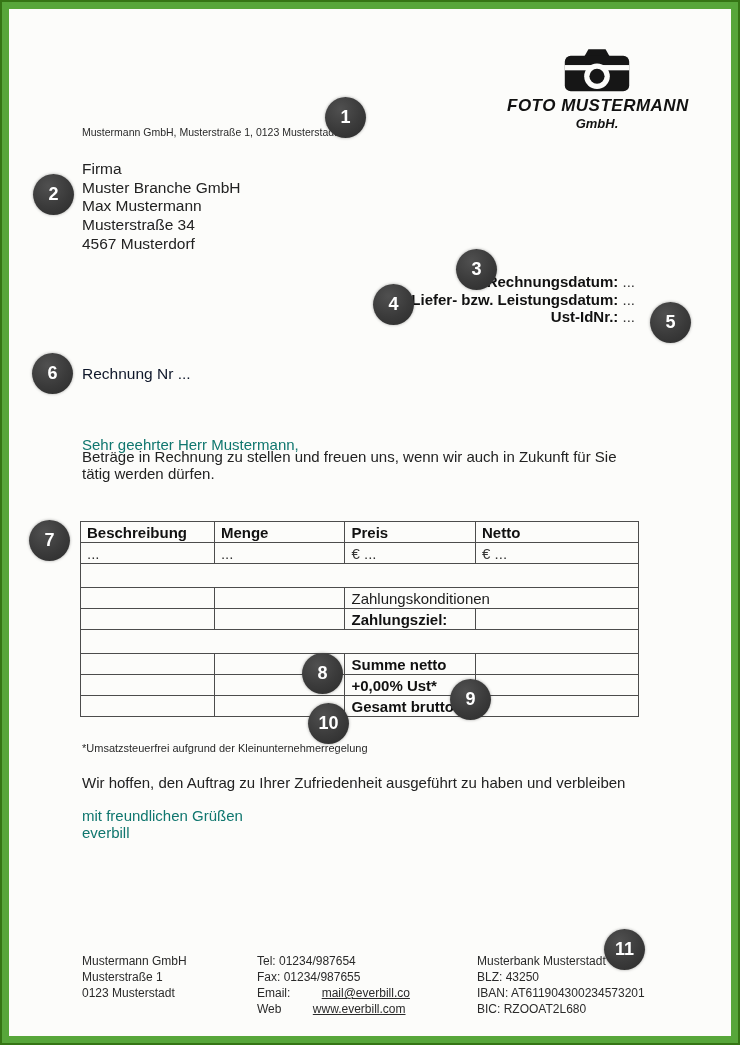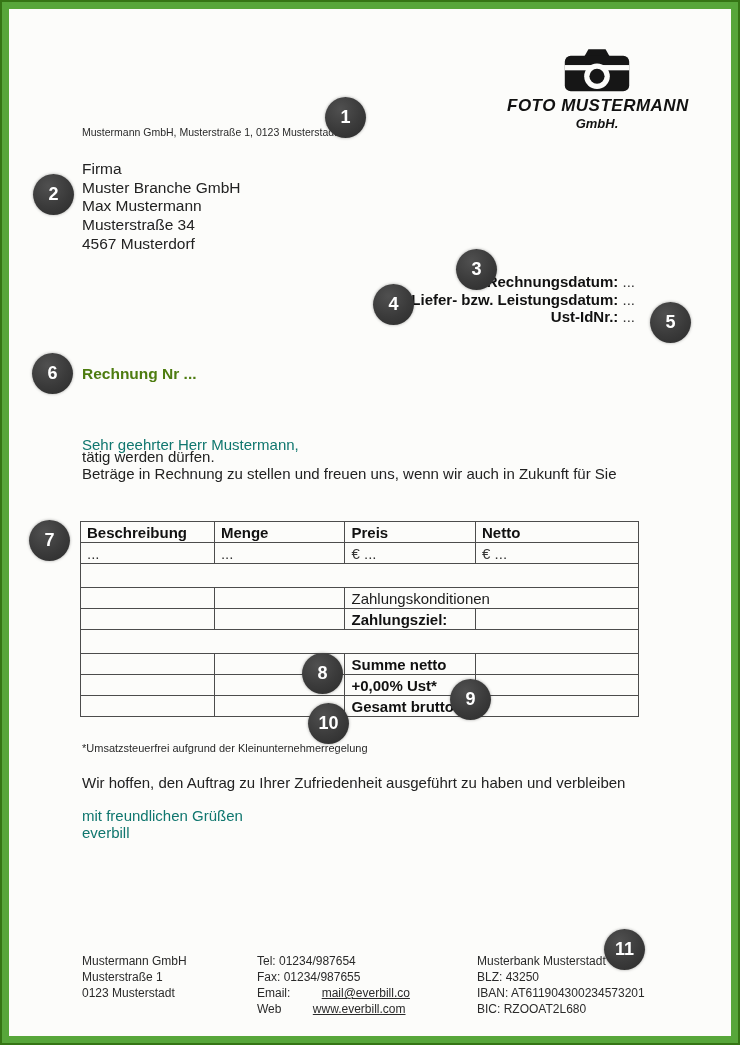--- a/index.html
+++ b/index.html
@@ -30,21 +30,21 @@
   .logo-subtitle { font-size: 13px; font-weight: bold; font-style: italic; color: #111; }
 
   .sender-line { left: 80px; top: 124px; font-size: 10.5px; color: #2a2a2a; white-space: nowrap; }
 
   .recipient { left: 80px; top: 158px; font-size: 15.5px; line-height: 18.7px; color: #222; }
 
   .meta-block { right: 103px; top: 271px; text-align: right; font-size: 15px; line-height: 17.5px; white-space: nowrap; }
   .meta-label { font-weight: bold; color: #111; }
   .meta-value { font-weight: normal; color: #333; }
 
-  .invoice-title { left: 80px; top: 363px; font-size: 15.5px; font-weight: bold; color: #4d7c0f; }
+  .invoice-title { left: 80px; top: 363px; font-size: 15.5px; font-weight: normal; color: #0f172a; }
 
   .salutation { left: 80px; top: 434px; font-size: 15px; color: #0f766e; }
 
   .intro { left: 80px; top: 446px; font-size: 15px; line-height: 17px; color: #222; }
   .intro div { white-space: nowrap; }
 
   .items-table {
     position: absolute; left: 78px; top: 519px; width: 559px;
     border-collapse: collapse; table-layout: fixed;
     font-size: 15px; color: #1c1c1c;
@@ -119,22 +119,22 @@
       <span class="meta-label">Ust-IdNr.:</span>
       <span class="meta-value">...</span>
     </div>
   </div>
 
   <div class="abs invoice-title">Rechnung Nr ...</div>
 
   <div class="abs salutation">Sehr geehrter Herr Mustermann,</div>
 
   <div class="abs intro">
+    <div>Beträge in Rechnung zu stellen und freuen uns, wenn wir auch in Zukunft für Sie</div>
     <div>tätig werden dürfen.</div>
-    <div>Beträge in Rechnung zu stellen und freuen uns, wenn wir auch in Zukunft für Sie</div>
   </div>
 
   <table class="items-table">
     <colgroup>
       <col style="width:24%">
         <col style="width:23.4%">
         <col style="width:23.4%">
         <col style="width:29.2%">
     </colgroup>
     <tbody>

